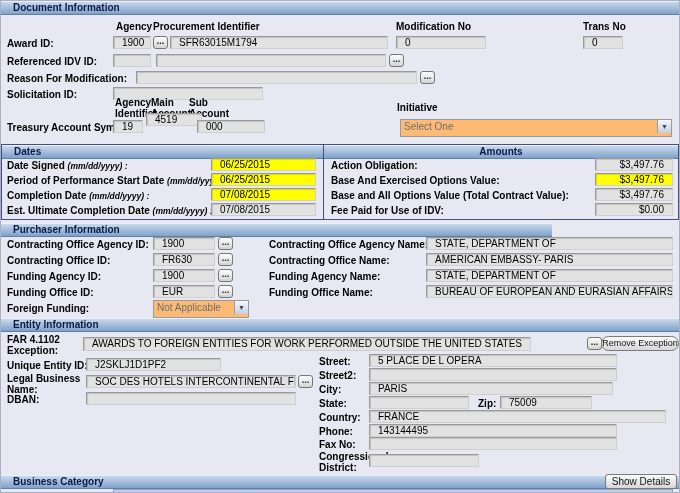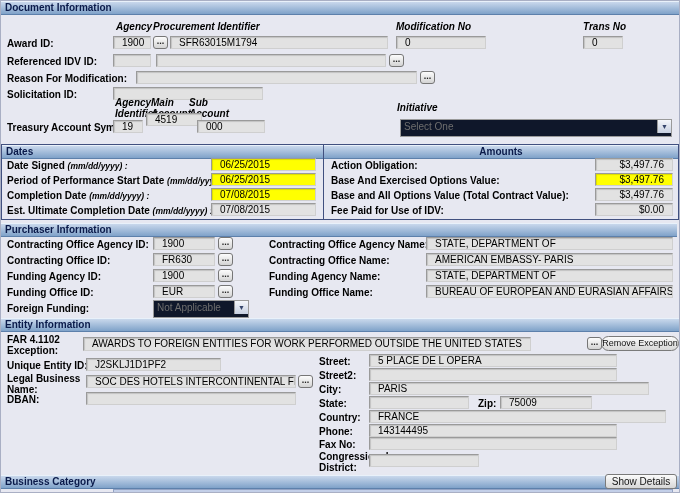--- a/index.html
+++ b/index.html
@@ -7,48 +7,48 @@
   body { font-family:"Liberation Sans", sans-serif; }
   #screen {
     position:relative; width:680px; height:493px;
     background:#e7e8f1; overflow:hidden; border:1px solid #a9afc4;
   }
   .bar {
     position:absolute; height:14px;
     background:linear-gradient(#c9d8ec, #7fa2c9);
     border-top:1px solid #e9f1fa; border-bottom:1px solid #5d80ab;
     font-size:10px; font-weight:bold; color:#0a1a4a;
-    line-height:12px; padding-left:4px; white-space:nowrap;
+    line-height:12px; padding-left:12px; white-space:nowrap;
   }
   .lbl {
     position:absolute; font-size:10px; font-weight:bold; color:#000;
     white-space:pre-line; line-height:11px;
   }
   .colhdr {
-    position:absolute; font-size:10px; font-weight:bold; font-style:italic;
+    position:absolute; font-size:10px; font-weight:bold; 
     color:#000; white-space:pre-line; line-height:11px;
   }
   .fld {
     position:absolute; height:13px; background:#e2e2e2;
     border:1px solid #9a9a9a; border-right-color:#cfcfcf; border-bottom-color:#cfcfcf;
     box-shadow:inset 1px 1px 1px rgba(0,0,0,.14);
     font-size:10px; line-height:11px; padding:0 8px;
     overflow:hidden; white-space:nowrap; color:#000;
   }
   .fld.hl { background:#ffff00; }
   .fld.amt { text-align:right; }
   .dots {
     position:absolute; width:15px; height:13px;
     background:linear-gradient(#fcfcfc,#d4d4d4);
     border:1px solid #767676; border-radius:3px;
     font-size:9px; font-weight:bold; text-align:center; line-height:9px;
     cursor:pointer; color:#222;
   }
   .dd {
-    position:absolute; height:15px; background:#0f172a;
+    position:absolute; height:15px; background:#fdba74;
     border:1px solid #9a9a9a;
     font-size:10px; line-height:13px; color:#6e6e6e;
     padding:0 16px 16px 3px; overflow:hidden; white-space:nowrap; cursor:pointer;
   }
   .dd .chev {
     position:absolute; right:0; top:0; width:14px; height:13px;
     background:linear-gradient(#f5f7fb,#c6cfe0);
     border-left:1px solid #9a9a9a;
     font-size:7px; color:#35456b; text-align:center; line-height:13px;
   }
@@ -150,21 +150,21 @@
 
   <div class="lbl" style="left:330px;top:174px">Base And Exercised Options Value:</div>
   <div class="fld amt hl" style="left:594px;top:172px;width:78px">$3,497.76</div>
 
   <div class="lbl" style="left:330px;top:189px">Base and All Options Value (Total Contract Value):</div>
   <div class="fld amt" style="left:594px;top:187px;width:78px">$3,497.76</div>
 
   <div class="lbl" style="left:330px;top:204px">Fee Paid for Use of IDV:</div>
   <div class="fld amt" style="left:594px;top:202px;width:78px">$0.00</div>
 
-  <div class="bar" style="left:0;top:222px;width:676px">
+  <div class="bar" style="left:0;top:222px;width:551px">
     <span>Purchaser Information</span>
   </div>
 
   <div class="lbl" style="left:6px;top:238px">Contracting Office Agency ID:</div>
   <div class="fld" style="left:152px;top:236px;width:62px">1900</div>
   <div class="dots" style="left:217px;top:236px">...</div>
   <div class="lbl" style="left:268px;top:238px">Contracting Office Agency Name:</div>
   <div class="fld" style="left:425px;top:236px;width:247px">STATE, DEPARTMENT OF</div>
 
   <div class="lbl" style="left:6px;top:254px">Contracting Office ID:</div>
@@ -212,21 +212,21 @@
   <div class="lbl" style="left:6px;top:393px">DBAN:</div>
   <div class="fld" style="left:85px;top:391px;width:210px"></div>
 
   <div class="lbl" style="left:318px;top:355px">Street:</div>
   <div class="fld" style="left:368px;top:353px;width:248px">5 PLACE DE L OPERA</div>
 
   <div class="lbl" style="left:318px;top:369px">Street2:</div>
   <div class="fld" style="left:368px;top:367px;width:248px"></div>
 
   <div class="lbl" style="left:318px;top:383px">City:</div>
-  <div class="fld" style="left:368px;top:381px;width:280px">PARIS</div>
+  <div class="fld" style="left:368px;top:381px;width:244px">PARIS</div>
 
   <div class="lbl" style="left:318px;top:397px">State:</div>
   <div class="fld" style="left:368px;top:395px;width:100px"></div>
   <div class="lbl" style="left:477px;top:397px">Zip:</div>
   <div class="fld" style="left:499px;top:395px;width:92px">75009</div>
 
   <div class="lbl" style="left:318px;top:411px">Country:</div>
   <div class="fld" style="left:368px;top:409px;width:297px">FRANCE</div>
 
   <div class="lbl" style="left:318px;top:425px">Phone:</div>

